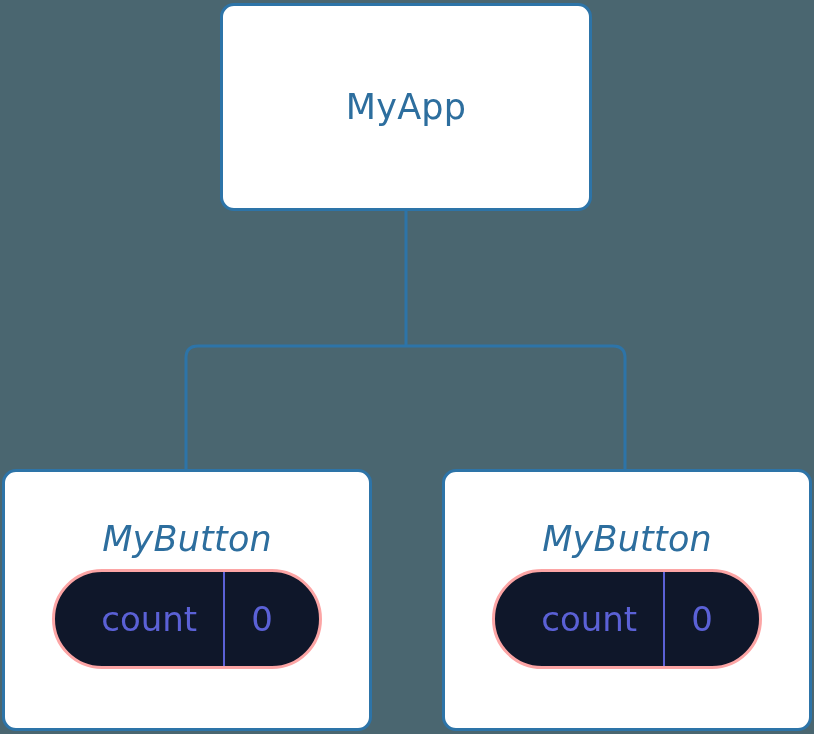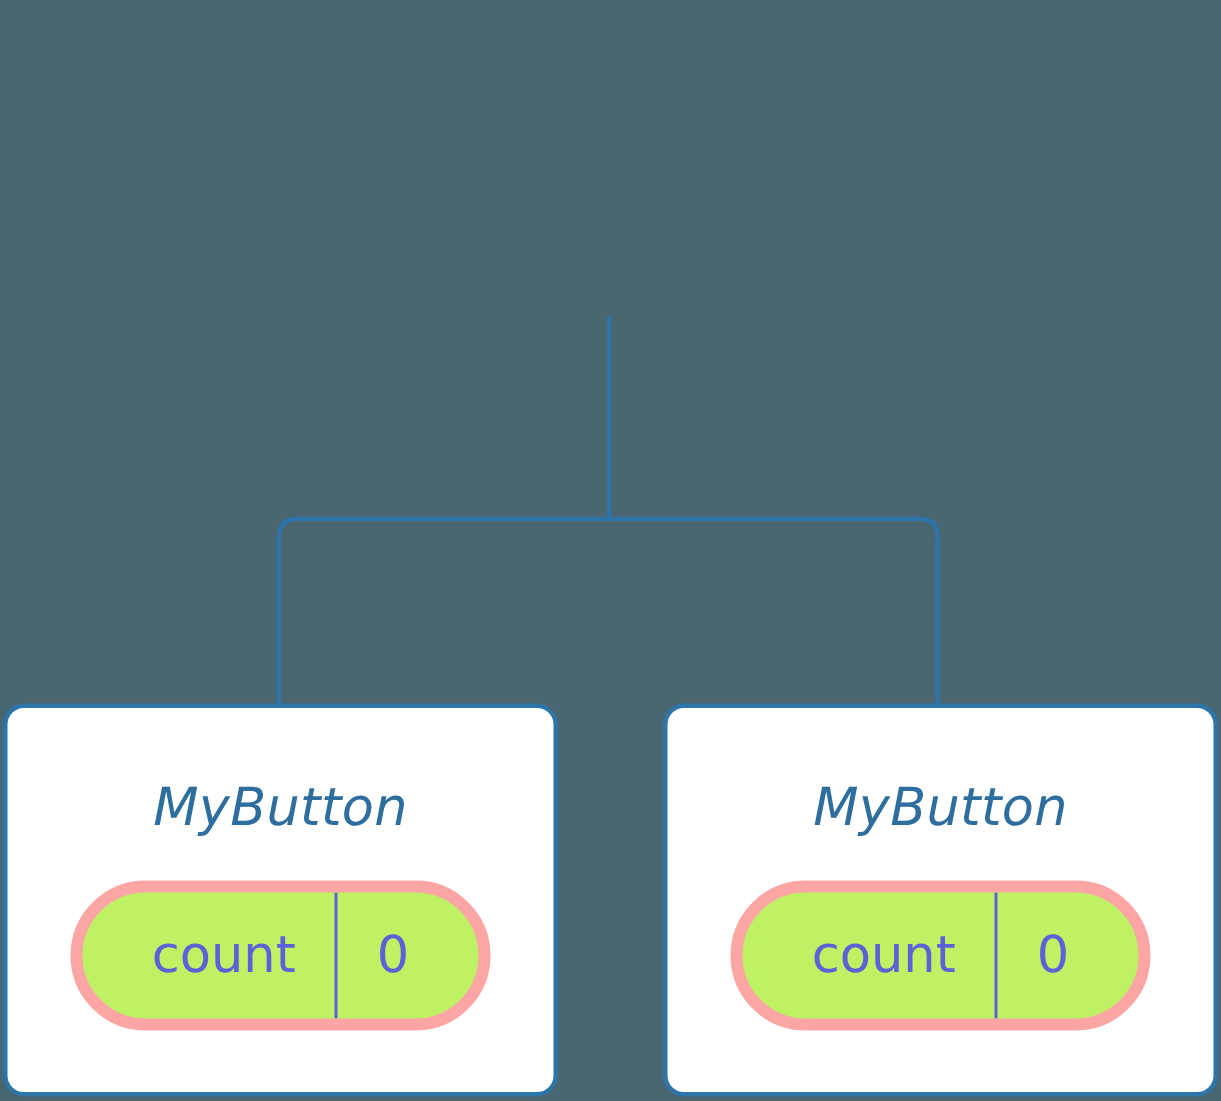--- a/index.html
+++ b/index.html
@@ -71,28 +71,28 @@
     white-space: nowrap;
   }
   .node-child-left .node-title,
   .node-child-right .node-title {
     margin-top: 50px;
     font-style: italic;
   }
 
   
   .state-pill {
-    margin-top: 30px;
+    margin-top: 12px;
     box-sizing: border-box;
     height: 100px;
-    border: 8px solid #fca5a5;
+    border: 3px solid #fca5a5;
     border-radius: 50px;
     display: flex;
     align-items: stretch;
-    background: #bef264;
+    background: #0f172a;
     overflow: hidden;
   }
   .state-pill-key {
     display: flex;
     align-items: center;
     justify-content: center;
     padding: 0 26px 0 46px;
     color: #5b61d6;
     font-size: 34px;
     line-height: 1;
@@ -121,20 +121,23 @@
 
   <svg id="connector-layer" viewBox="0 0 814 734" width="814" height="734" aria-hidden="true">
 
     <path d="M 406 211 L 406 346" fill="none" stroke="#2d74a8" stroke-width="3" stroke-linecap="butt"></path>
 
     <path d="M 406 346 L 198 346 Q 186 346 186 358 L 186 470" fill="none" stroke="#2d74a8" stroke-width="3" stroke-linecap="butt"></path>
 
     <path d="M 406 346 L 613 346 Q 625 346 625 358 L 625 470" fill="none" stroke="#2d74a8" stroke-width="3" stroke-linecap="butt"></path>
   </svg>
 
+  <div class="node-card node-root">
+    <span class="node-title">MyApp</span>
+  </div>
 
   <div class="node-card node-child-left">
     <span class="node-title">MyButton</span>
     <div class="state-pill">
       <span class="state-pill-key">count</span>
       <span class="state-pill-divider"></span>
       <span class="state-pill-value">0</span>
     </div>
   </div>
 

